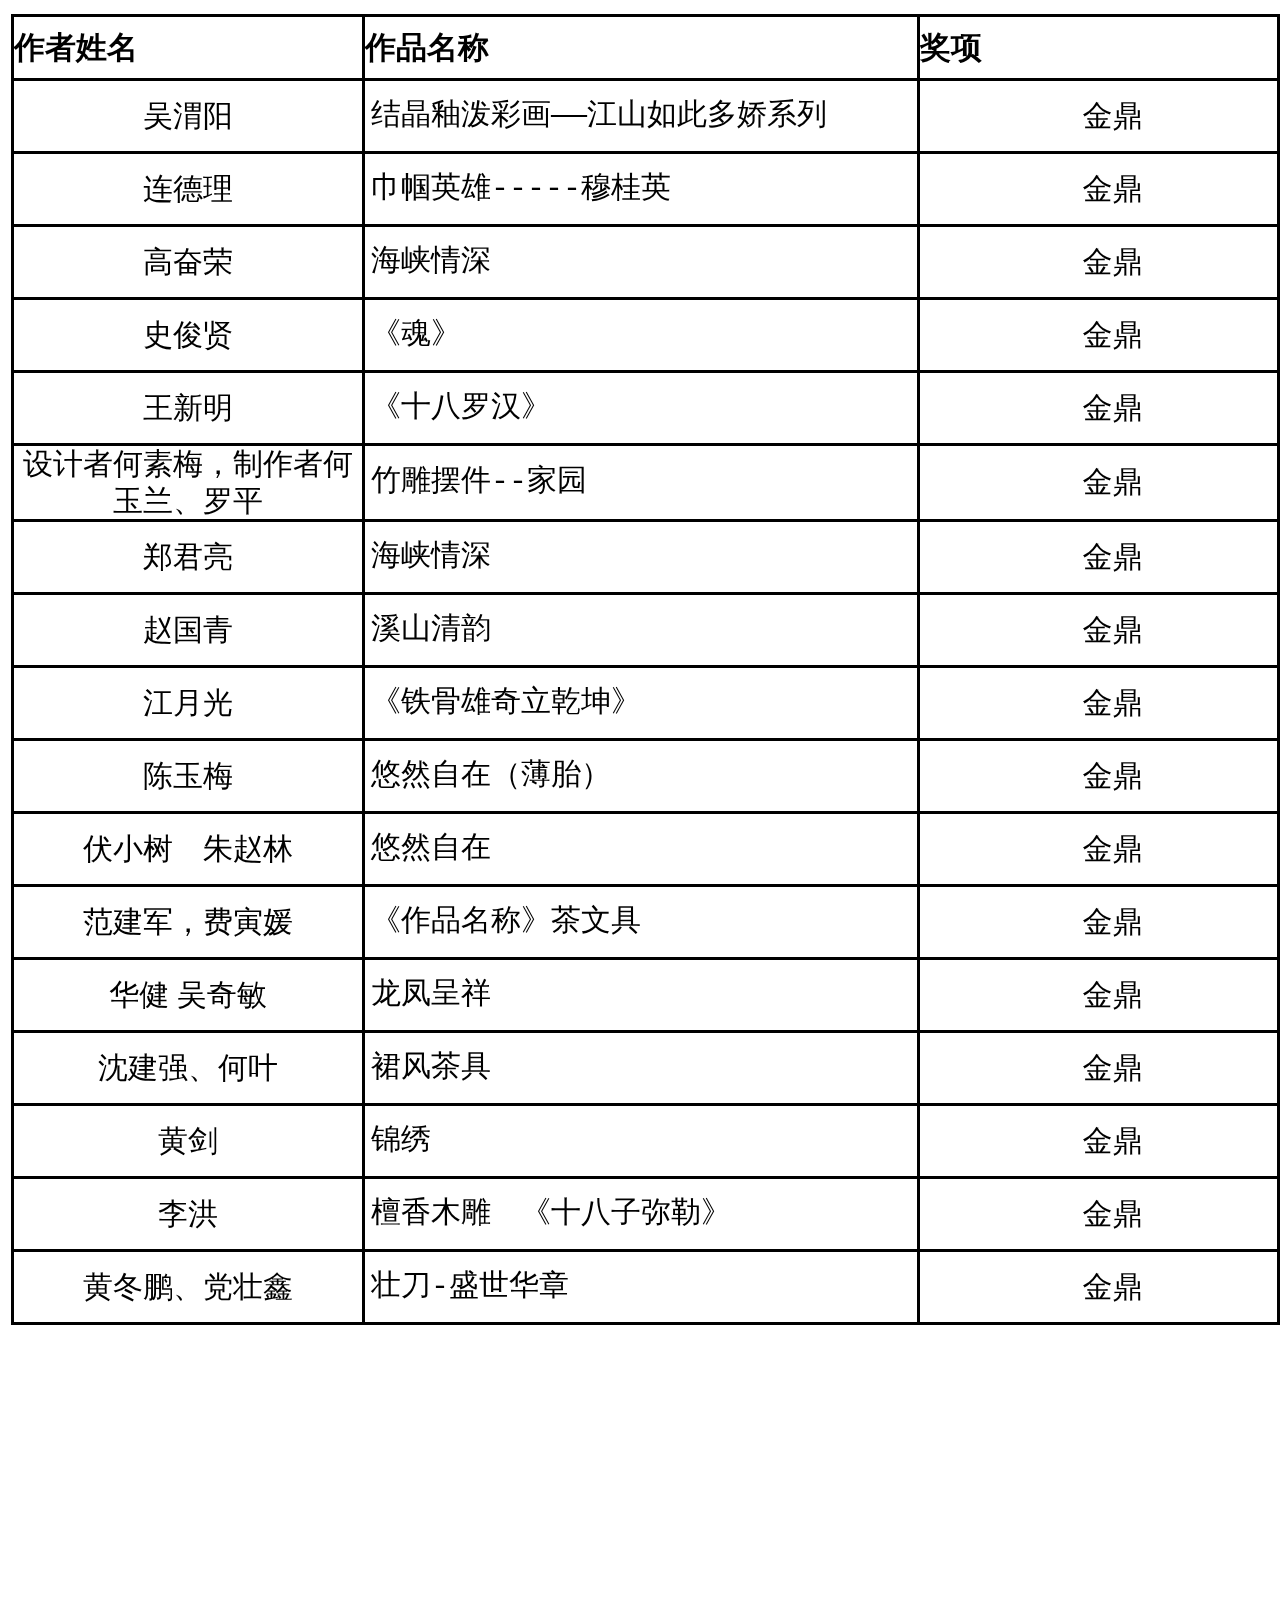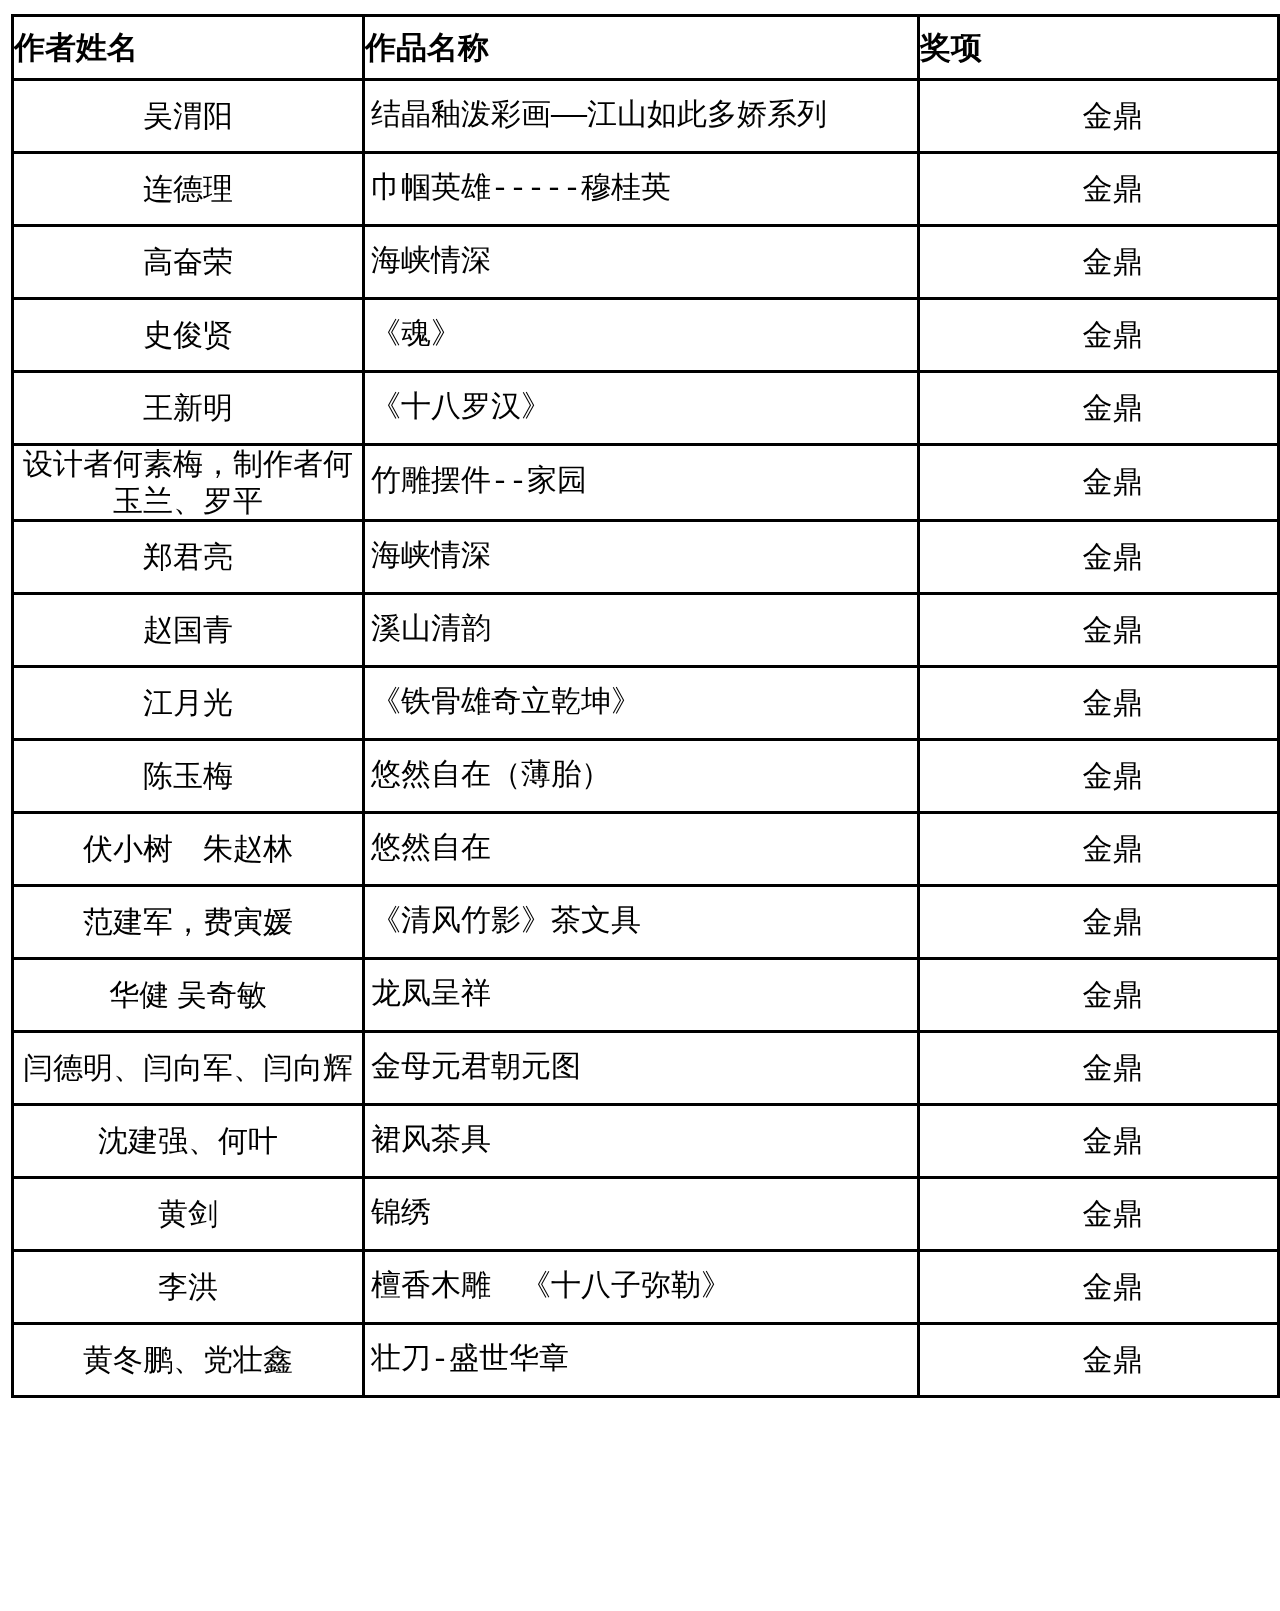--- a/index.html
+++ b/index.html
@@ -149,35 +149,30 @@
   </tr>
 
   <tr>
     <td class="cell-author">伏小树　朱赵林</td>
     <td class="cell-work">悠然自在</td>
     <td class="cell-award">金鼎</td>
   </tr>
 
   <tr>
     <td class="cell-author">范建军，费寅媛</td>
-    <td class="cell-work">《清风竹影》茶文具</td>
+    <td class="cell-work">《作品名称》茶文具</td>
     <td class="cell-award">金鼎</td>
   </tr>
 
   <tr>
     <td class="cell-author">华健 吴奇敏</td>
     <td class="cell-work">龙凤呈祥</td>
     <td class="cell-award">金鼎</td>
   </tr>
 
-  <tr>
-    <td class="cell-author">闫德明、闫向军、闫向辉</td>
-    <td class="cell-work">金母元君朝元图</td>
-    <td class="cell-award">金鼎</td>
-  </tr>
 
   <tr>
     <td class="cell-author">沈建强、何叶</td>
     <td class="cell-work">裙风茶具</td>
     <td class="cell-award">金鼎</td>
   </tr>
 
   <tr>
     <td class="cell-author">黄剑</td>
     <td class="cell-work">锦绣</td>

